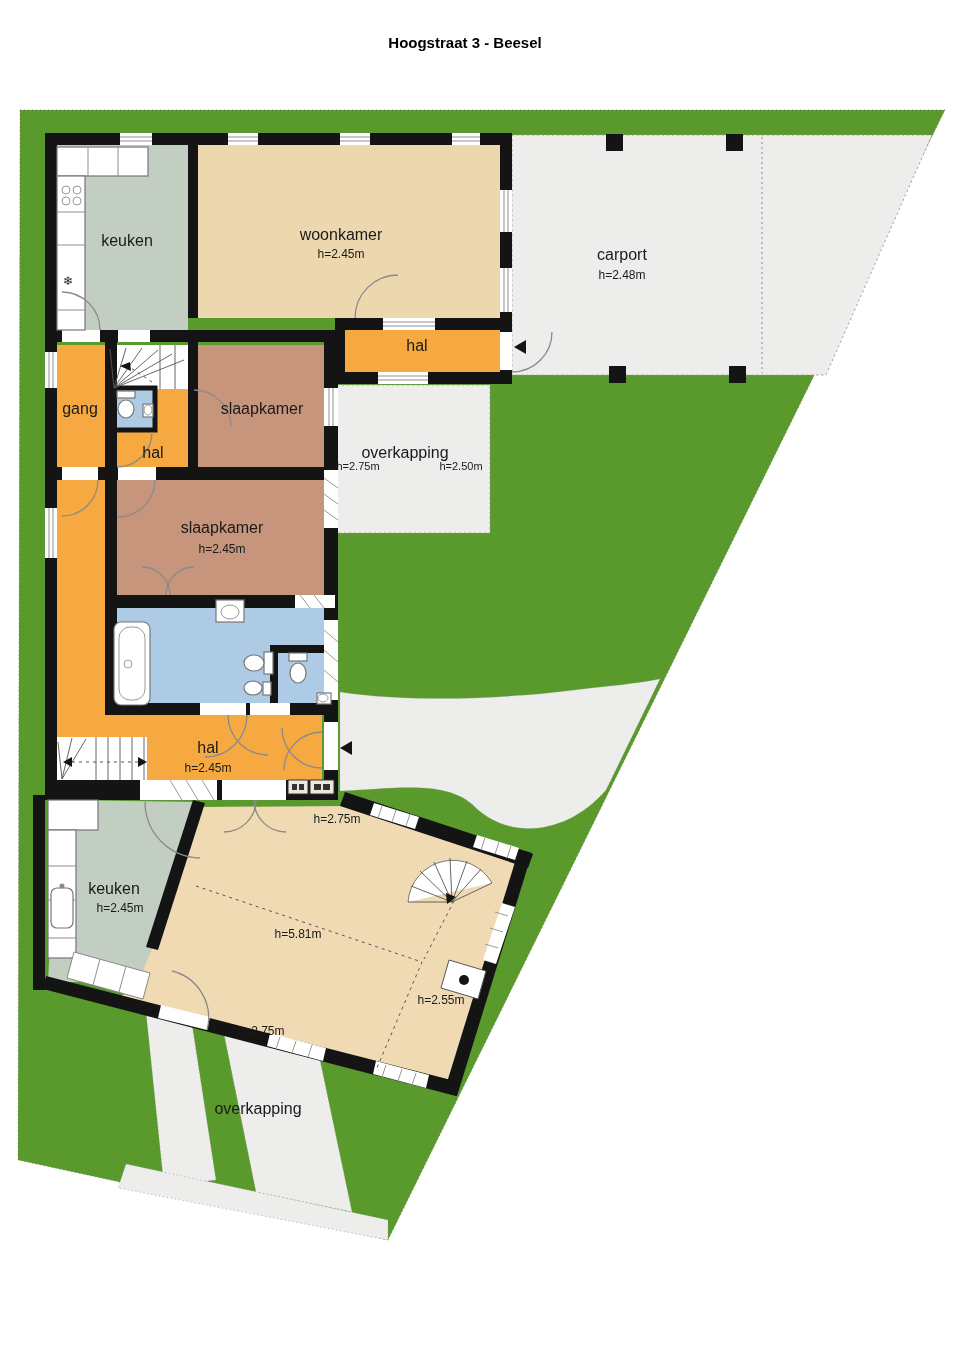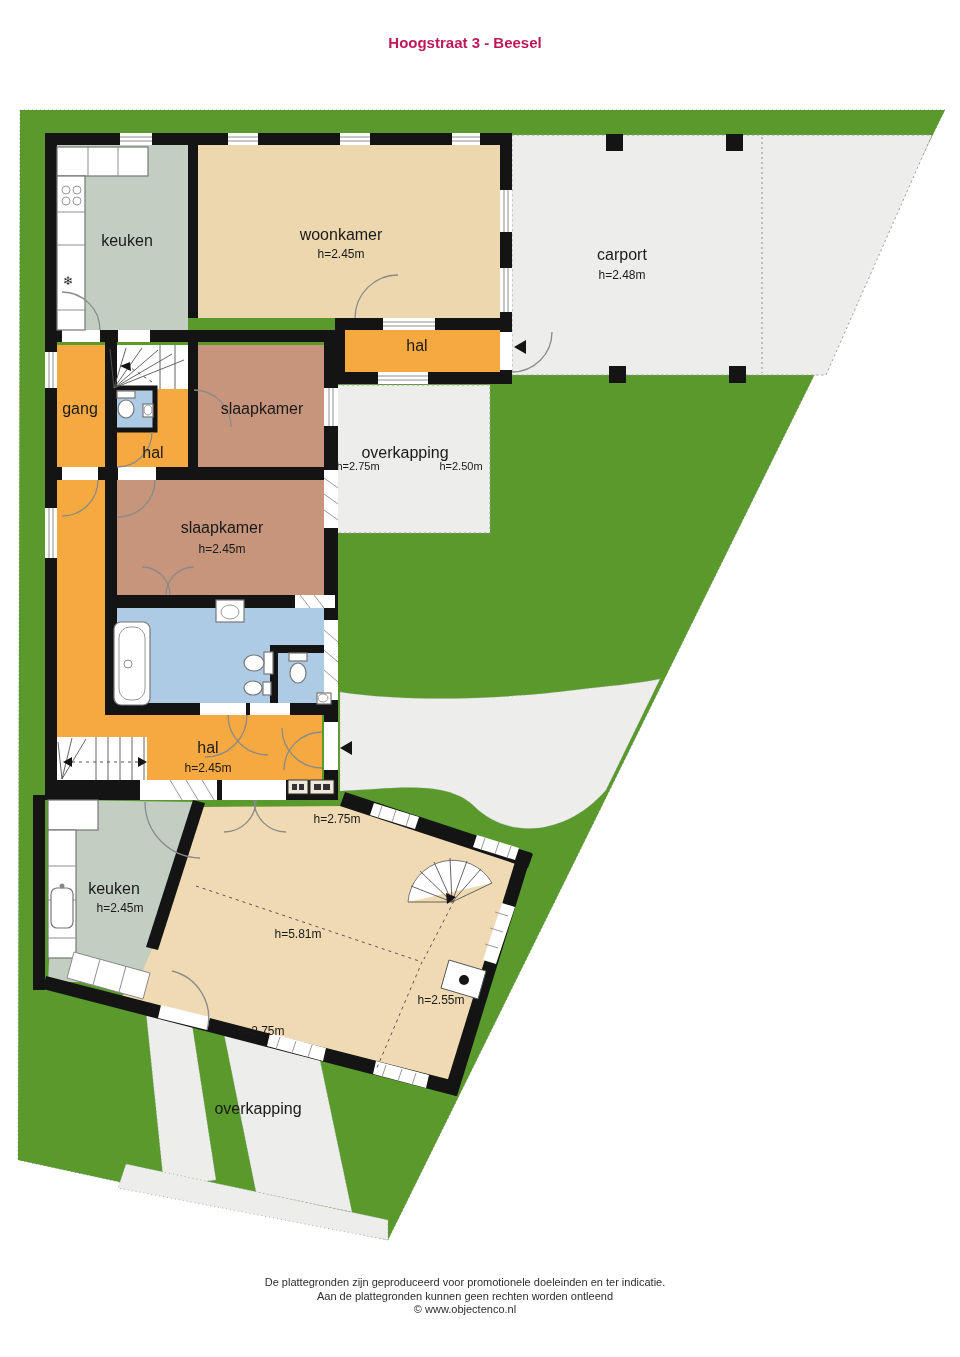--- a/index.html
+++ b/index.html
@@ -1,18 +1,18 @@
 <!DOCTYPE html>
 <html><head>
 <meta charset="utf-8">
 <style>
   html,body{margin:0;padding:0;background:#ffffff;}
   #stage{position:relative;width:960px;height:1357px;background:#ffffff;overflow:hidden;
          font-family:"Liberation Sans", sans-serif;}
-  #titleblock{position:absolute;top:34px;left:0;width:930px;text-align:center;color:#be185d;}
+  #titleblock{position:absolute;top:34px;left:0;width:930px;text-align:center;color:#000000;}
   #titleblock .t1{font-size:15px;font-weight:bold;line-height:17px;}
   #titleblock .t2{font-size:13px;font-weight:bold;line-height:15px;}
   #footerblock{position:absolute;top:1276px;left:0;width:930px;text-align:center;color:#2e2e2e;
                font-size:11px;line-height:13.5px;}
   svg{position:absolute;top:0;left:0;}
   text{fill:#1a1a1a;}
   .room{font-size:16px;text-anchor:middle;}
   .hlab{font-size:12px;text-anchor:middle;}
   .hlab2{font-size:11px;text-anchor:middle;}
   .frame{stroke:#8f8f8f;stroke-width:1;}
@@ -361,19 +361,14 @@
     <text class="hlab" x="208" y="772">h=2.45m</text>
     <text class="room" x="114" y="894">keuken</text>
     <text class="hlab" x="120" y="912">h=2.45m</text>
     <text class="hlab" x="337" y="823">h=2.75m</text>
     <text class="hlab" x="298" y="938">h=5.81m</text>
     <text class="hlab" x="441" y="1004">h=2.55m</text>
     <text class="hlab" x="261" y="1035">h=2.75m</text>
     <text class="room" x="258" y="1114">overkapping</text>
   </svg>
 
-  <div id="footerblock">
-    <div>De plattegronden zijn geproduceerd voor promotionele doeleinden en ter indicatie.</div>
-    <div>Aan de plattegronden kunnen geen rechten worden ontleend</div>
-    <div>© www.objectenco.nl</div>
-  </div>
 
 </div>
 
 </body></html>

